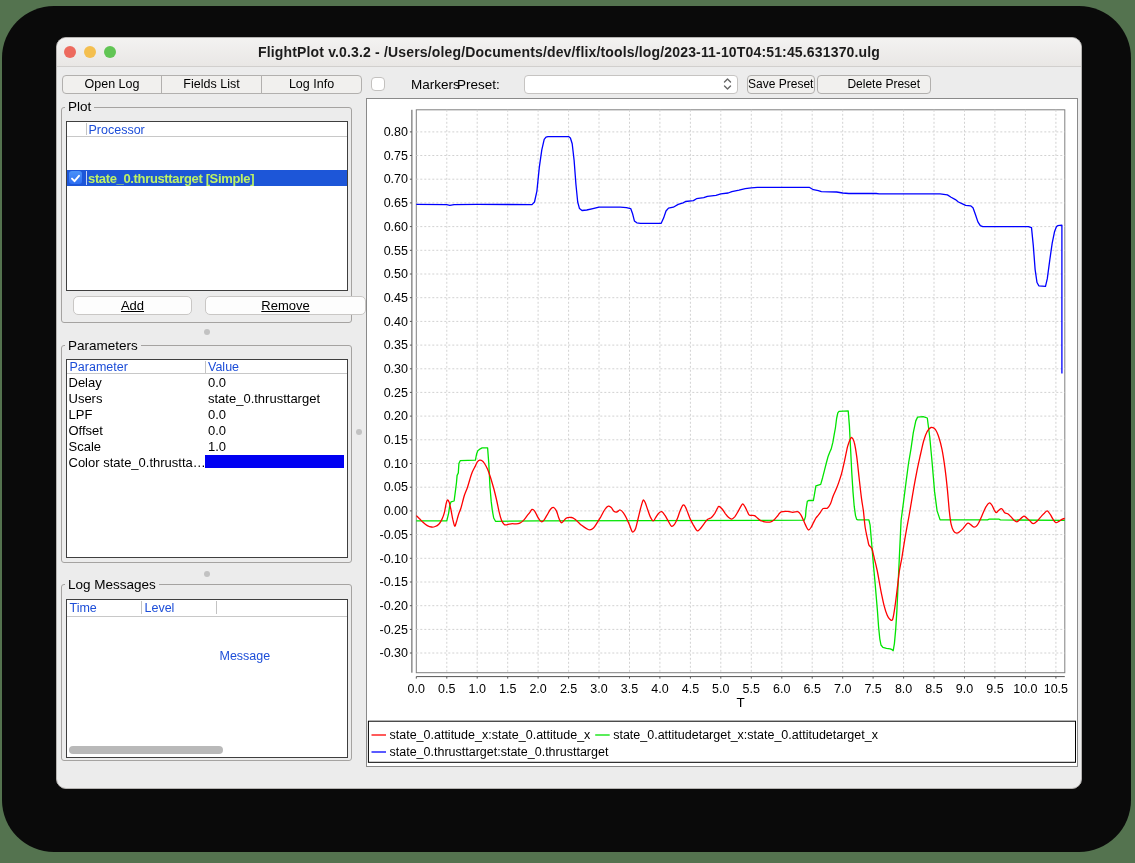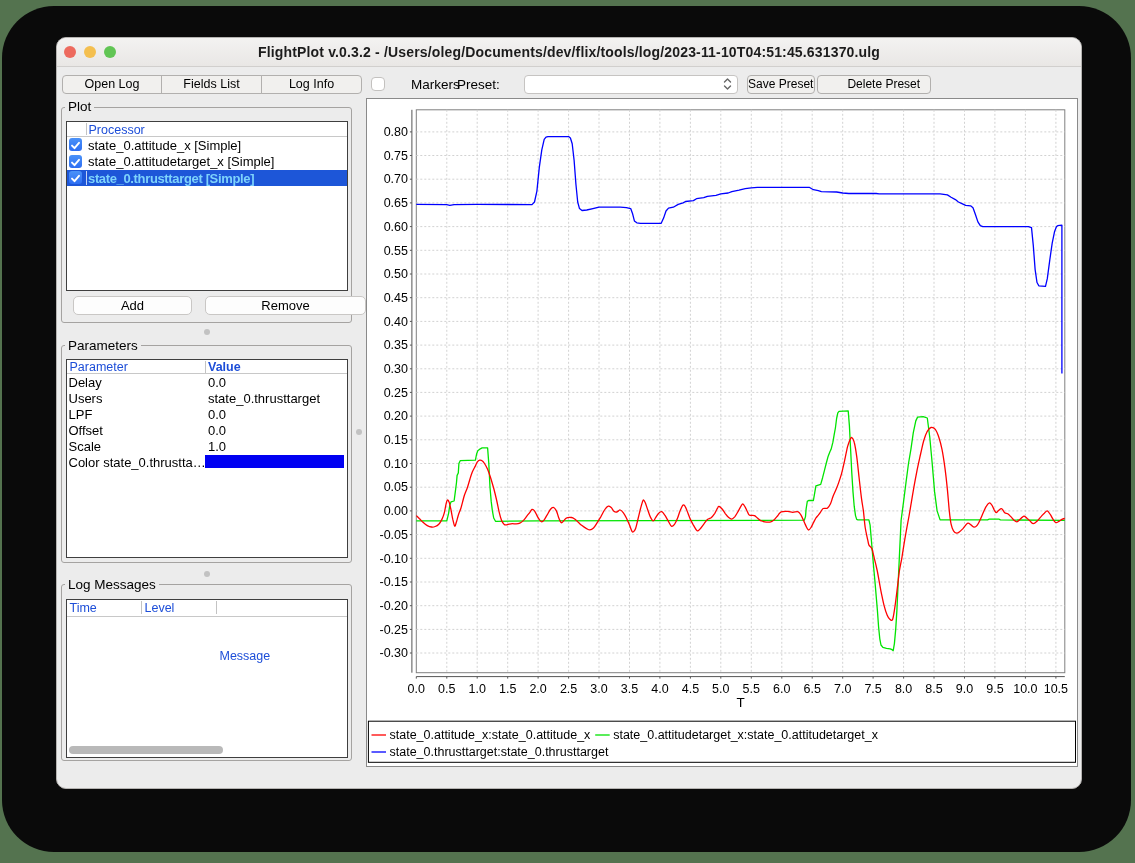--- a/index.html
+++ b/index.html
@@ -9,21 +9,21 @@
 .dot { width:12px; height:12px; border-radius:50%; top:7.5px; }
 #title { width:100%; text-align:center; top:6px; font-size:14px; font-weight:bold; color:#1c1c1c; letter-spacing:0.16px; }
 .tbtn { height:19px; background:#f1f0ee; border:1px solid #b2b0ae; font-size:12.5px; color:#000; text-align:center; line-height:17px; }
 .grp { border:1px solid #a5a3a1; border-radius:3px; }
 .grplab { background:#ececec; font-size:13.5px; color:#000; padding:0 3px; }
 .tbl { background:#fff; border:1.5px solid #3f3f3f; }
 .hdr { font-size:12.5px; color:#1d4ed8; }
 .cell { font-size:13px; color:#000; white-space:nowrap; overflow:hidden; }
 .vsep { width:1px; background:#c3c3c3; }
 .cb { width:13px; height:13px; border-radius:3px; background:linear-gradient(#4b92f8,#2d6ef3); }
-.mbtn { background:#fdfdfd; border:1px solid #c9c7c5; border-radius:5px; font-size:13px; color:#000; text-align:center; }
+.mbtn { background:#fdfdfd; border:1px solid #c9c7c5; border-radius:5px; font-size:13px; color:#000; text-align:center;text-decoration:underline; }
 .sdot { width:6px; height:6px; border-radius:50%; background:#c2c2c2; }
 </style></head>
 <body>
 <div id="shadow"></div>
 <div id="win">
   <div class="abs" id="titlebar"></div>
   <div class="abs dot" style="left:7px;background:#ed6a5e;"></div>
   <div class="abs dot" style="left:27px;background:#f4bf4f;"></div>
   <div class="abs dot" style="left:47px;background:#61c554;"></div>
   <div class="abs" id="title">FlightPlot v.0.3.2 - /Users/oleg/Documents/dev/flix/tools/log/2023-11-10T04:51:45.631370.ulg</div>
@@ -40,49 +40,37 @@
     </svg>
   <div class="abs tbtn" style="left:689.5px;top:36.5px;width:68.5px;border-radius:4px;font-size:12px;">Save Preset</div>
   <div class="abs tbtn" style="left:759.5px;top:36.5px;width:114.5px;border-radius:4px;font-size:12px;padding-left:20px;">Delete Preset</div>
 
   <div class="abs grp" style="left:3.5px;top:68.5px;width:291px;height:216.5px;"></div>
   <div class="abs grplab" style="left:8px;top:61px;">Plot</div>
   <div class="abs tbl" style="left:9px;top:83px;width:282px;height:169.5px;">
     <div class="abs hdr" style="left:21.5px;top:0.5px;">Processor</div>
     <div class="abs vsep" style="left:18.5px;top:1px;height:12px;"></div>
     <div class="abs" style="left:0;top:13.7px;width:100%;height:1px;background:#c8c8c8;"></div>
-    <div class="abs" style="left:0;top:14.7px;width:100%;height:16.4px;">
-      <div class="abs cb" style="left:1.5px;top:1.5px;"><svg viewBox="0 0 13 13" width="13" height="13">
-            <path d="M3 6.6 L5.5 9.2 L10 3.8" fill="none" stroke="#ffffff" stroke-width="1.9" stroke-linecap="round" stroke-linejoin="round"></path>
-          </svg></div>
-      <div class="abs cell" style="left:21px;top:1px;">state_0.attitude_x [Simple]</div>
-    </div>
-    <div class="abs" style="left:0;top:31.1px;width:100%;height:16.4px;">
-      <div class="abs cb" style="left:1.5px;top:1.5px;"><svg viewBox="0 0 13 13" width="13" height="13">
-            <path d="M3 6.6 L5.5 9.2 L10 3.8" fill="none" stroke="#ffffff" stroke-width="1.9" stroke-linecap="round" stroke-linejoin="round"></path>
-          </svg></div>
-      <div class="abs cell" style="left:21px;top:1px;">state_0.attitudetarget_x [Simple]</div>
-    </div>
     <div class="abs" style="left:0;top:47.5px;width:100%;height:16.4px;background:#1d56d8;">
       <div class="abs cb" style="left:1.5px;top:1.5px;"><svg viewBox="0 0 13 13" width="13" height="13">
             <path d="M3 6.6 L5.5 9.2 L10 3.8" fill="none" stroke="#ffffff" stroke-width="1.9" stroke-linecap="round" stroke-linejoin="round"></path>
           </svg></div>
       <div class="abs" style="left:18.5px;top:1px;width:1px;height:14.4px;background:rgba(255,255,255,0.75);"></div>
-        <div class="abs cell" style="left:21px;top:1px;color:#7dd3fc;font-weight:bold;letter-spacing:-0.35px;">state_0.thrusttarget [Simple]</div>
+        <div class="abs cell" style="left:21px;top:1px;color:#bef264;font-weight:bold;letter-spacing:-0.35px;">state_0.thrusttarget [Simple]</div>
     </div>
   </div>
   <div class="abs mbtn" style="left:16px;top:257.5px;width:119px;height:19px;line-height:18px;">Add</div>
   <div class="abs mbtn" style="left:148px;top:257.5px;width:161px;height:19px;line-height:18px;">Remove</div>
   <div class="abs sdot" style="left:147px;top:290.5px;"></div>
 
   <div class="abs grp" style="left:3.5px;top:307px;width:291px;height:218px;"></div>
   <div class="abs grplab" style="left:8px;top:299.5px;">Parameters</div>
   <div class="abs tbl" style="left:9px;top:320.5px;width:282px;height:199.5px;">
     <div class="abs hdr" style="left:2.5px;top:0.5px;">Parameter</div>
-    <div class="abs hdr" style="left:141px;top:0.5px;font-weight:bold;">Value</div>
+    <div class="abs hdr" style="left:141px;top:0.5px;">Value</div>
     <div class="abs vsep" style="left:138px;top:1px;height:12px;"></div>
     <div class="abs" style="left:0;top:13.7px;width:100%;height:1px;background:#c8c8c8;"></div>
     <div class="abs cell" style="left:1.5px;top:15px;">Delay</div>
       <div class="abs cell" style="left:141px;top:15px;">0.0</div>
     <div class="abs cell" style="left:1.5px;top:31px;">Users</div>
       <div class="abs cell" style="left:141px;top:31px;">state_0.thrusttarget</div>
     <div class="abs cell" style="left:1.5px;top:47px;">LPF</div>
       <div class="abs cell" style="left:141px;top:47px;">0.0</div>
     <div class="abs cell" style="left:1.5px;top:63px;">Offset</div>
       <div class="abs cell" style="left:141px;top:63px;">0.0</div>

